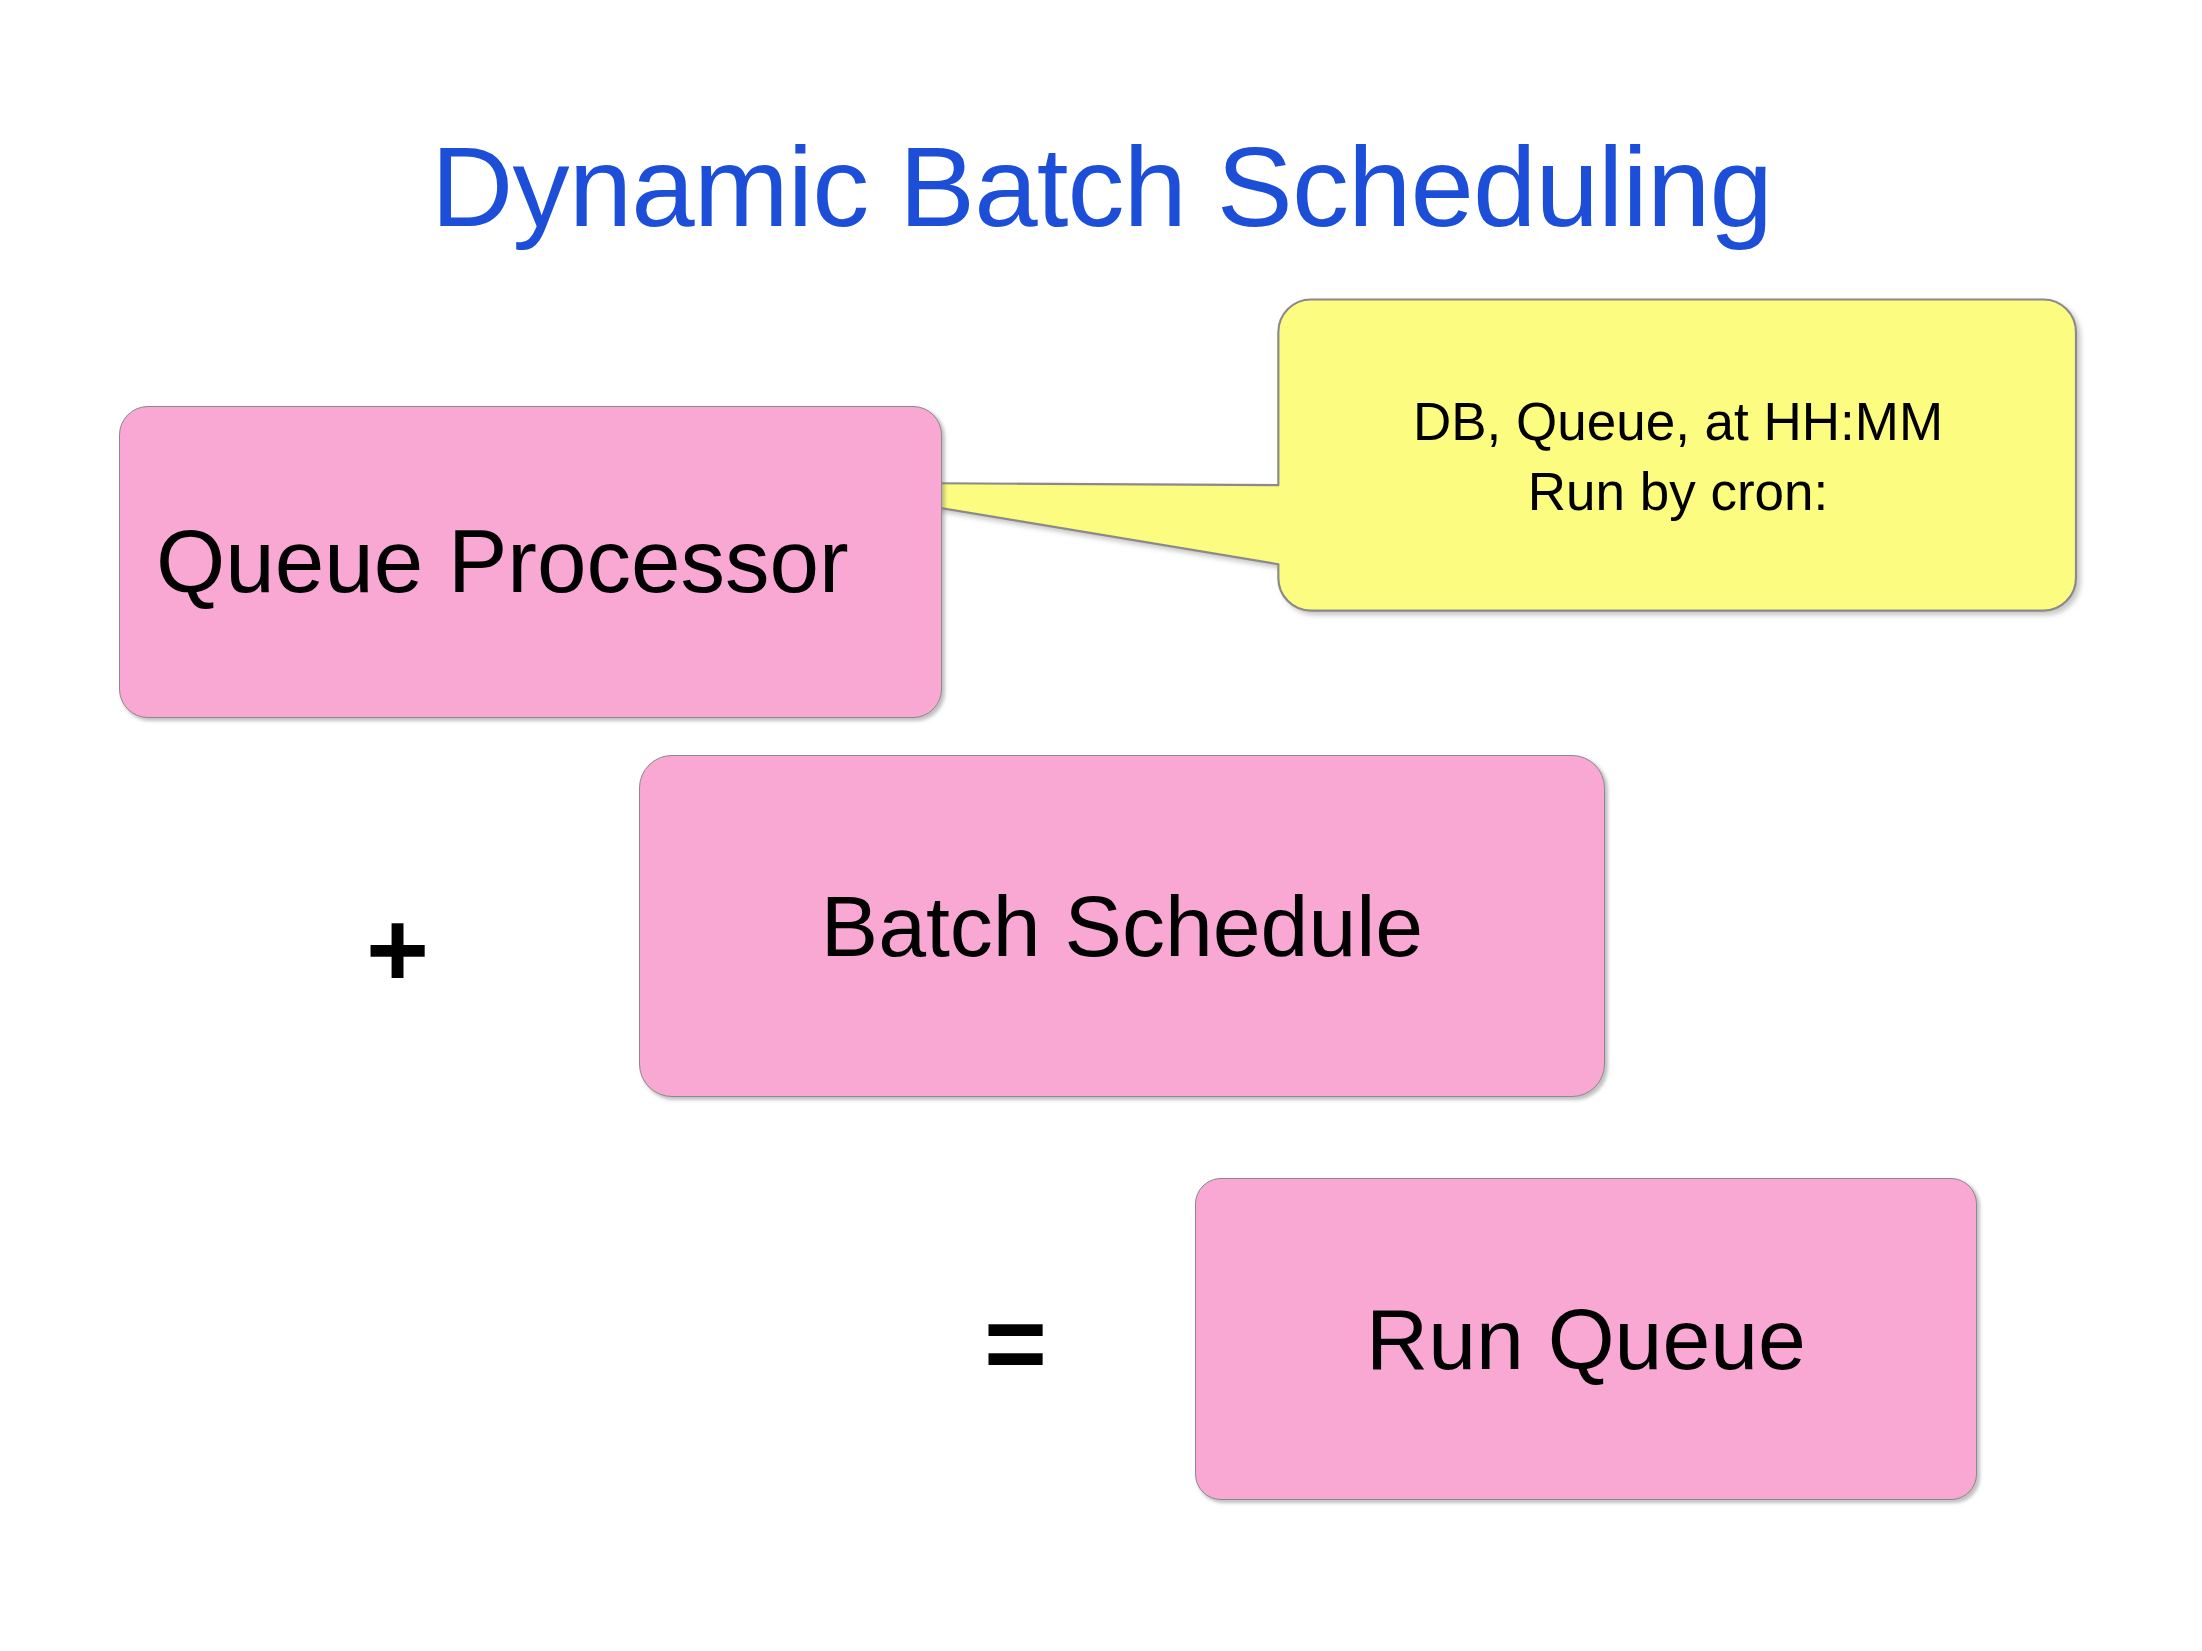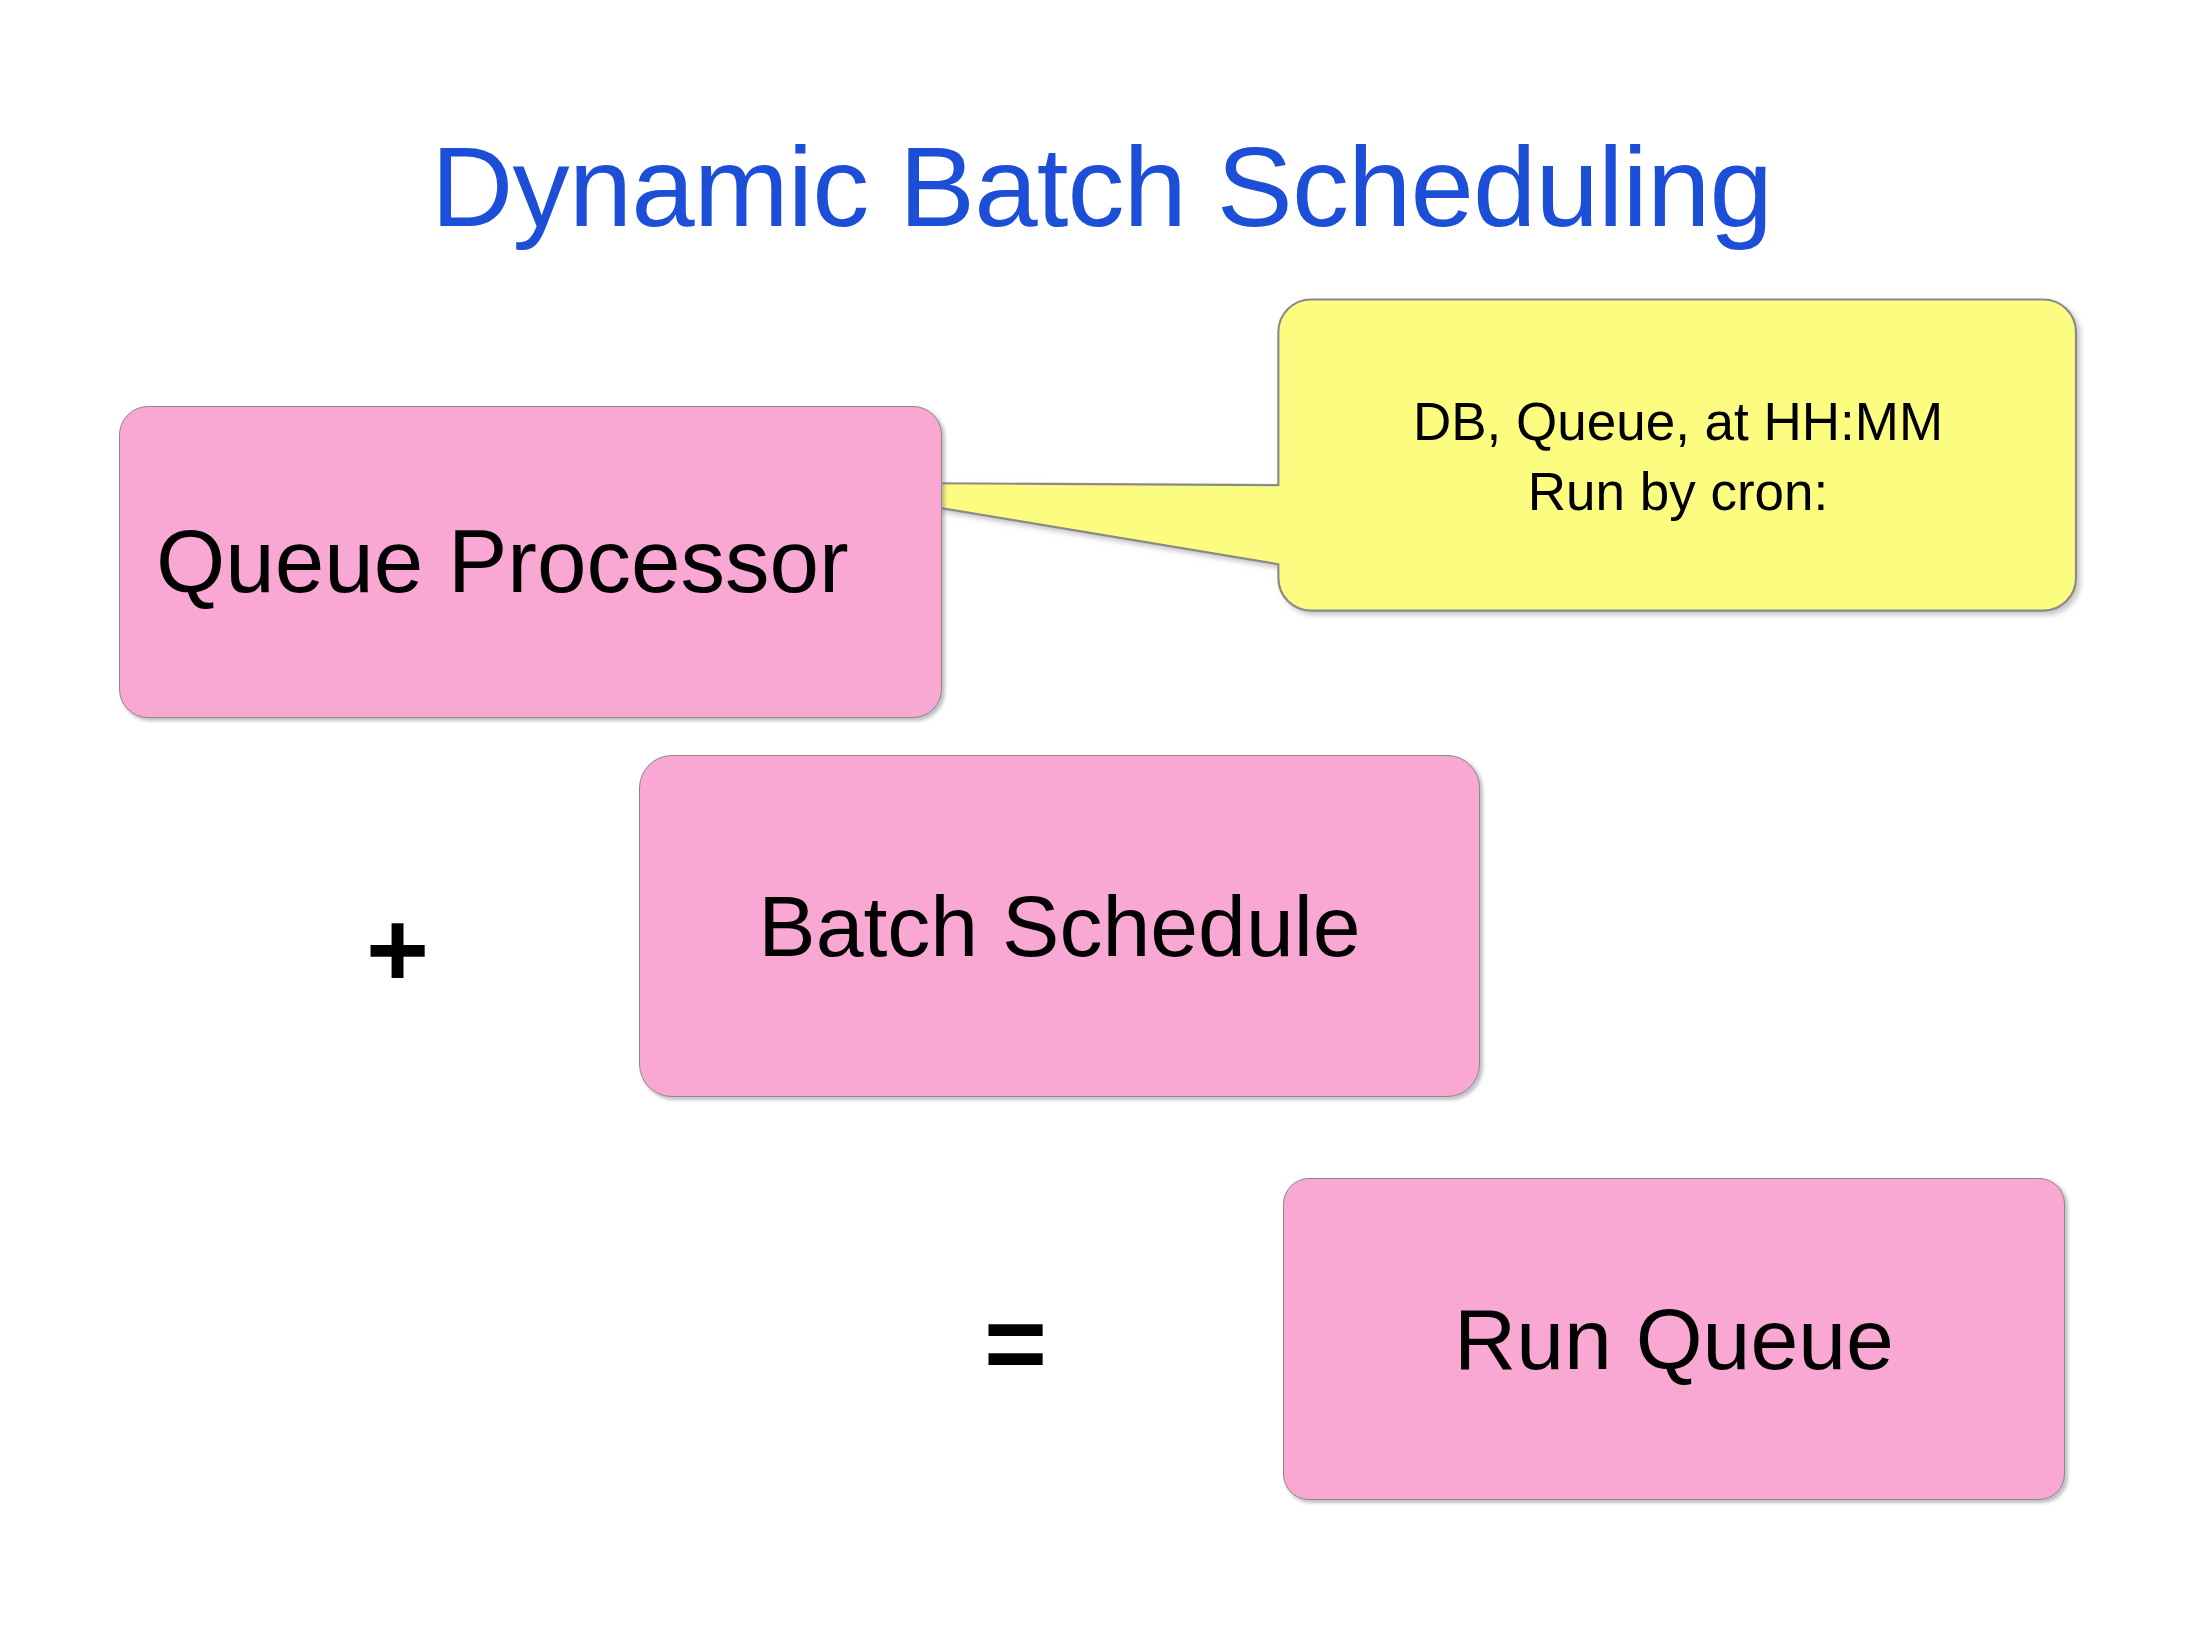--- a/index.html
+++ b/index.html
@@ -61,28 +61,28 @@
     width: 823px;
     height: 312px;
     font-size: 89px;
     justify-content: flex-start;
     padding-left: 36px;
   }
 
   #box-batch-schedule {
     left: 639px;
     top: 755px;
-    width: 841px;
+    width: 966px;
     height: 342px;
     font-size: 86px;
     border-radius: 33px;
   }
 
   #box-run-queue {
-    left: 1283px;
+    left: 1195px;
     top: 1178px;
     width: 782px;
     height: 322px;
     font-size: 86px;
     border-radius: 26px;
     flex-direction: column;
   }
   #box-run-queue .line { display: block; }
 
   

